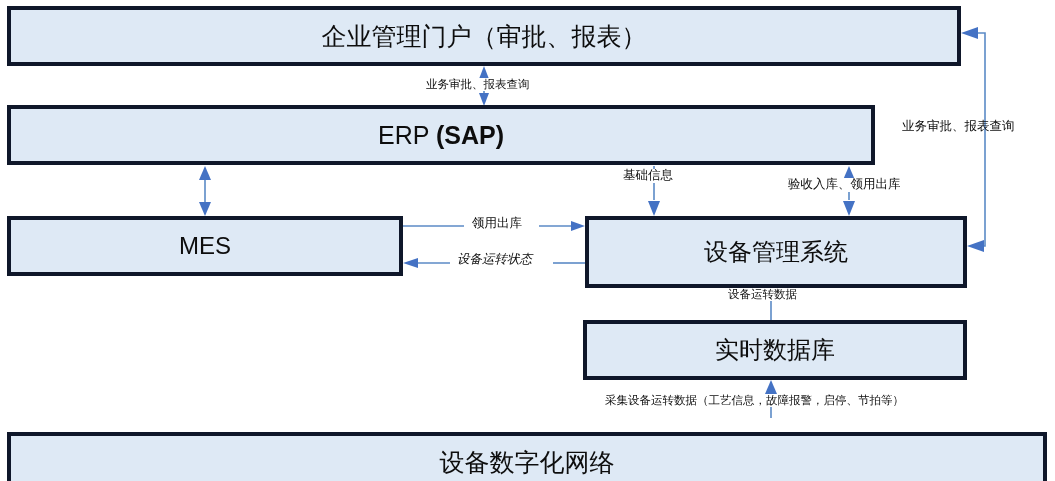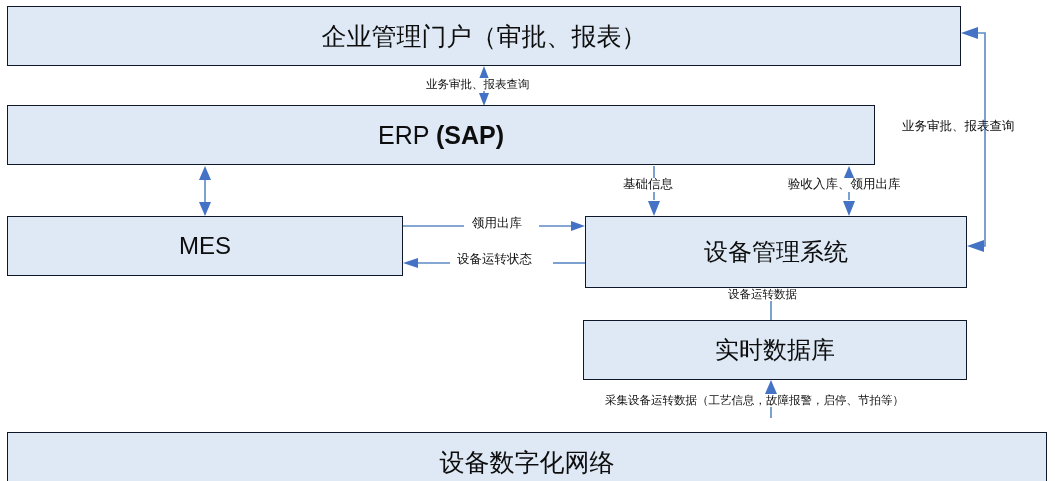--- a/index.html
+++ b/index.html
@@ -7,21 +7,21 @@
     width:1055px;height:481px;position:relative;overflow:hidden;
     font-family:"Liberation Sans","DejaVu Sans",sans-serif;
     color:#000000;
   }
   .canvas{position:absolute;left:0;top:0;width:1055px;height:481px;}
 
   
   .box{
     position:absolute;
     background:#dee9f5;
-    border:1px solid #0f172a;
+    border:4px solid #0f172a;
     box-sizing:border-box;
     display:flex;align-items:center;justify-content:center;
     text-align:center;
     color:#0d0d0d;
     font-weight:400;
     line-height:1.2;
     white-space:nowrap;
   }
   .box.big{font-size:25px;}
   .box.mid{font-size:24px;}
@@ -42,24 +42,24 @@
     font-size:11.5px;
     color:#0d0d0d;
     background:#ffffff;
     white-space:nowrap;
     line-height:1.1;
     padding:0 2px;
   }
   .lbl.big{font-size:12.5px;}
   #lbl-approval      {left:424px; top:78px;}
   #lbl-approval-right{left:900px; top:120px; background:transparent;}
-  #lbl-basic         {left:621px; top:178px;}
+  #lbl-basic         {left:621px; top:169px;}
   #lbl-inout        {left:786px; top:178px;}
   #lbl-shift        {left:470px; top:217px;}
-  #lbl-runstate     {left:455px; top:253px;}
+  #lbl-runstate     {left:455px; top:253px;font-style:italic;}
   #lbl-rundata      {left:726px; top:288px;}
   #lbl-collect      {left:603px; top:394px;}
 
   svg.wires{position:absolute;left:0;top:0;width:1055px;height:481px;overflow:visible;}
   .w{stroke:#5b8ac6;stroke-width:1.6;fill:none;}
   .wf{fill:#4472c4;}
 </style>
 </head>
 <body>
 

